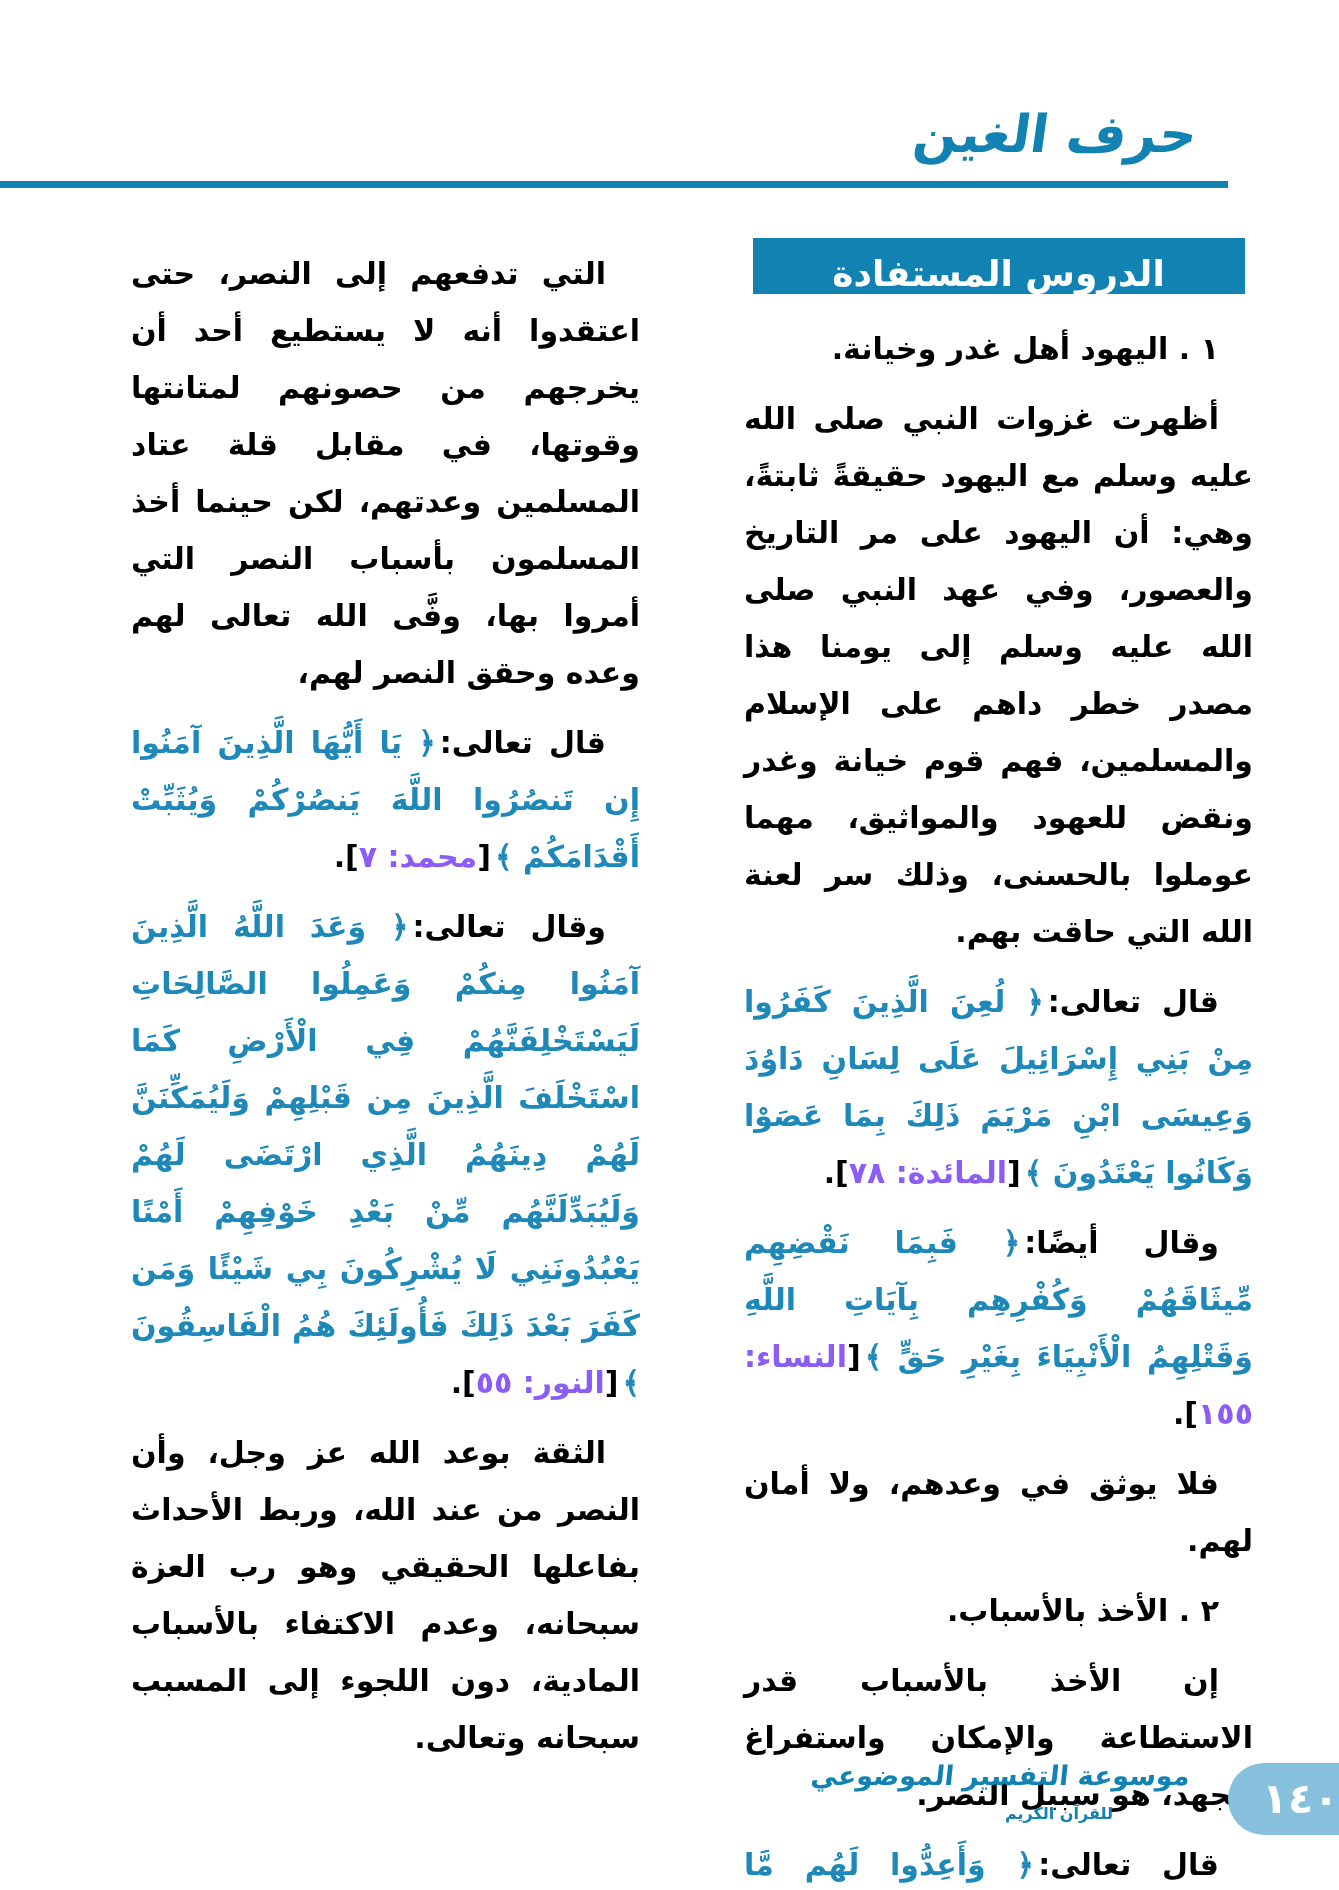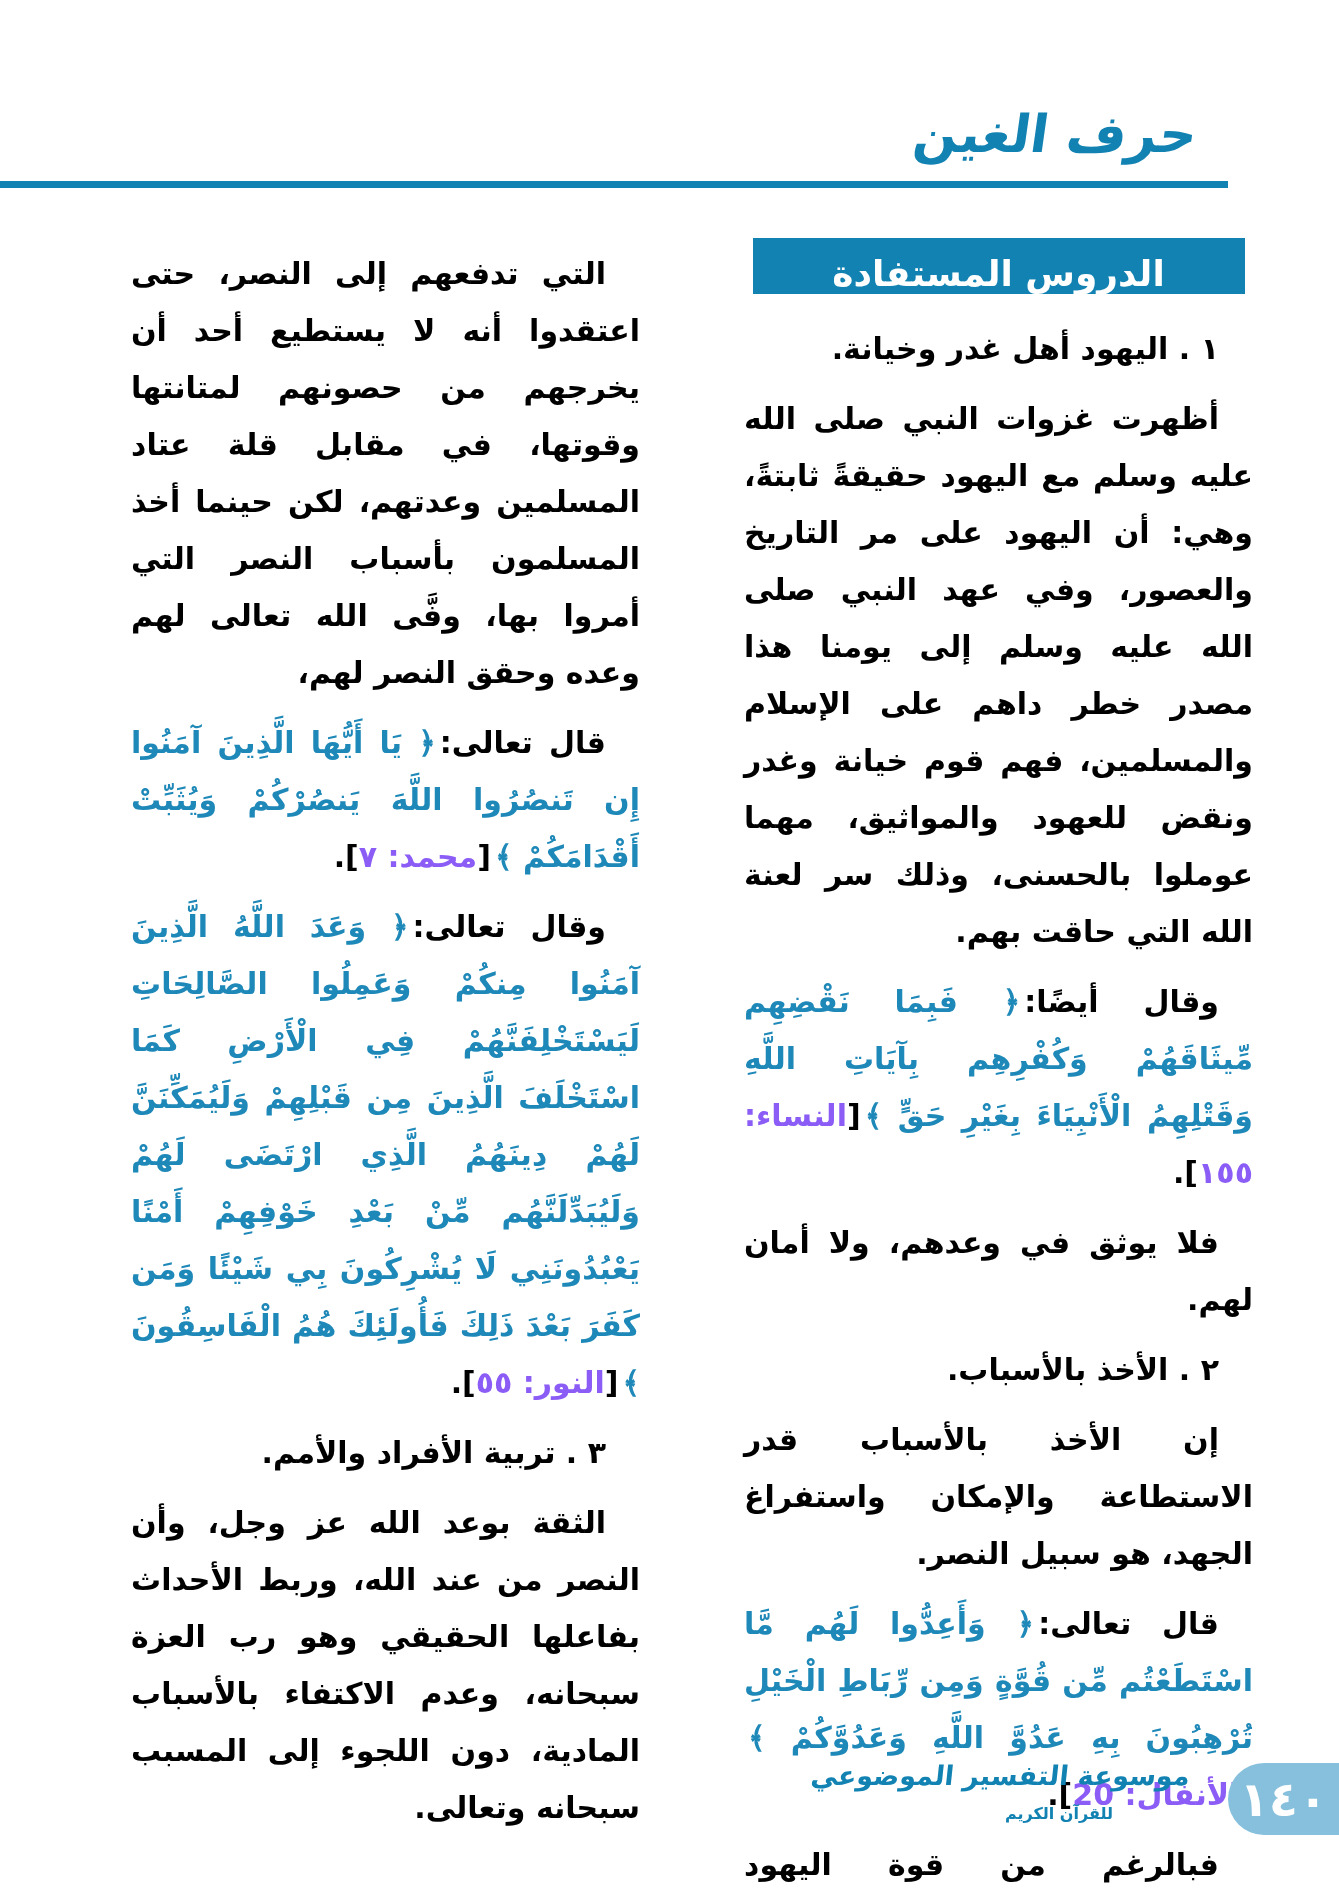--- a/index.html
+++ b/index.html
@@ -36,21 +36,21 @@
   
   .footer-logo{
     position:absolute;top:1760px;right:149px;width:262px;text-align:center;
     color:#1182b2;line-height:1.15;
   }
   .footer-logo .l1{font-size:27px;font-weight:bold;white-space:nowrap;transform:skewX(-6deg);}
   .footer-logo .l2{font-size:16px;font-weight:bold;margin-top:14px;text-align:center;}
   .page-pill{
     position:absolute;top:1763px;right:0;width:111px;height:72px;
     background:#87c0dd;border-radius:36px 0 0 36px;
-    color:#ffffff;font-size:48px;font-weight:bold;text-align:center;line-height:72px;
+    color:#ffffff;font-size:42px;font-weight:bold;line-height:72px;
   }
 </style>
 </head>
 <body>
 
 <div class="page">
 
   <div class="chapter-title">حرف الغين</div>
   <div class="header-rule"></div>
 
@@ -58,20 +58,21 @@
 
     <div class="col">
       <div class="lessons-box">
         <span>الدروس المستفادة</span>
       </div>
 
       <p class="heading">١ . اليهود أهل غدر وخيانة.</p>
 
       <p>أظهرت غزوات النبي صلى الله عليه وسلم مع اليهود حقيقةً ثابتةً، وهي: أن اليهود على مر التاريخ والعصور، وفي عهد النبي صلى الله عليه وسلم إلى يومنا هذا مصدر خطر داهم على الإسلام والمسلمين، فهم قوم خيانة وغدر ونقض للعهود والمواثيق، مهما عوملوا بالحسنى، وذلك سر لعنة الله التي حاقت بهم.</p>
 
+      <p class="quote"><span class="intro">قال تعالى:</span><span class="verse">﴿ لُعِنَ الَّذِينَ كَفَرُوا مِنْ بَنِي إِسْرَائِيلَ عَلَى لِسَانِ دَاوُدَ وَعِيسَى ابْنِ مَرْيَمَ ذَلِكَ بِمَا عَصَوْا وَكَانُوا يَعْتَدُونَ ﴾</span><span class="bracket">[</span><span class="ref">المائدة: ٧٨</span><span class="bracket">].</span></p>
 
       <p class="quote"><span class="intro">وقال أيضًا:</span><span class="verse">﴿ فَبِمَا نَقْضِهِم مِّيثَاقَهُمْ وَكُفْرِهِم بِآيَاتِ اللَّهِ وَقَتْلِهِمُ الْأَنْبِيَاءَ بِغَيْرِ حَقٍّ ﴾</span><span class="bracket">[</span><span class="ref">النساء: ١٥٥</span><span class="bracket">].</span></p>
 
       <p>فلا يوثق في وعدهم، ولا أمان لهم.</p>
 
       <p class="heading">٢ . الأخذ بالأسباب.</p>
 
       <p>إن الأخذ بالأسباب قدر الاستطاعة والإمكان واستفراغ الجهد، هو سبيل النصر.</p>
 
       <p class="quote"><span class="intro">قال تعالى:</span><span class="verse">﴿ وَأَعِدُّوا لَهُم مَّا اسْتَطَعْتُم مِّن قُوَّةٍ وَمِن رِّبَاطِ الْخَيْلِ تُرْهِبُونَ بِهِ عَدُوَّ اللَّهِ وَعَدُوَّكُمْ ﴾</span><span class="bracket">[</span><span class="ref">الأنفال: 20</span><span class="bracket">].</span></p>
@@ -80,21 +81,20 @@
     </div>
 
     <div class="col">
       <p>التي تدفعهم إلى النصر، حتى اعتقدوا أنه لا يستطيع أحد أن يخرجهم من حصونهم لمتانتها وقوتها، في مقابل قلة عتاد المسلمين وعدتهم، لكن حينما أخذ المسلمون بأسباب النصر التي أمروا بها، وفَّى الله تعالى لهم وعده وحقق النصر لهم،</p>
 
       <p class="quote"><span class="intro">قال تعالى:</span><span class="verse">﴿ يَا أَيُّهَا الَّذِينَ آمَنُوا إِن تَنصُرُوا اللَّهَ يَنصُرْكُمْ وَيُثَبِّتْ أَقْدَامَكُمْ ﴾</span><span class="bracket">[</span><span class="ref">محمد: ٧</span><span class="bracket">].</span></p>
 
 
       <p class="quote"><span class="intro">وقال تعالى:</span><span class="verse">﴿ وَعَدَ اللَّهُ الَّذِينَ آمَنُوا مِنكُمْ وَعَمِلُوا الصَّالِحَاتِ لَيَسْتَخْلِفَنَّهُمْ فِي الْأَرْضِ كَمَا اسْتَخْلَفَ الَّذِينَ مِن قَبْلِهِمْ وَلَيُمَكِّنَنَّ لَهُمْ دِينَهُمُ الَّذِي ارْتَضَى لَهُمْ وَلَيُبَدِّلَنَّهُم مِّنْ بَعْدِ خَوْفِهِمْ أَمْنًا يَعْبُدُونَنِي لَا يُشْرِكُونَ بِي شَيْئًا وَمَن كَفَرَ بَعْدَ ذَلِكَ فَأُولَئِكَ هُمُ الْفَاسِقُونَ ﴾</span><span class="bracket">[</span><span class="ref">النور: ٥٥</span><span class="bracket">].</span></p>
 
-      <p class="heading">٣ . تربية الأفراد والأمم.</p>
 
       <p>الثقة بوعد الله عز وجل، وأن النصر من عند الله، وربط الأحداث بفاعلها الحقيقي وهو رب العزة سبحانه، وعدم الاكتفاء بالأسباب المادية، دون اللجوء إلى المسبب سبحانه وتعالى.</p>
 
       <p class="quote"></p>
 
     </div>
   </div>
 
   <div class="footer-logo">
     <div class="l1">موسوعة التفسير الموضوعي</div>

